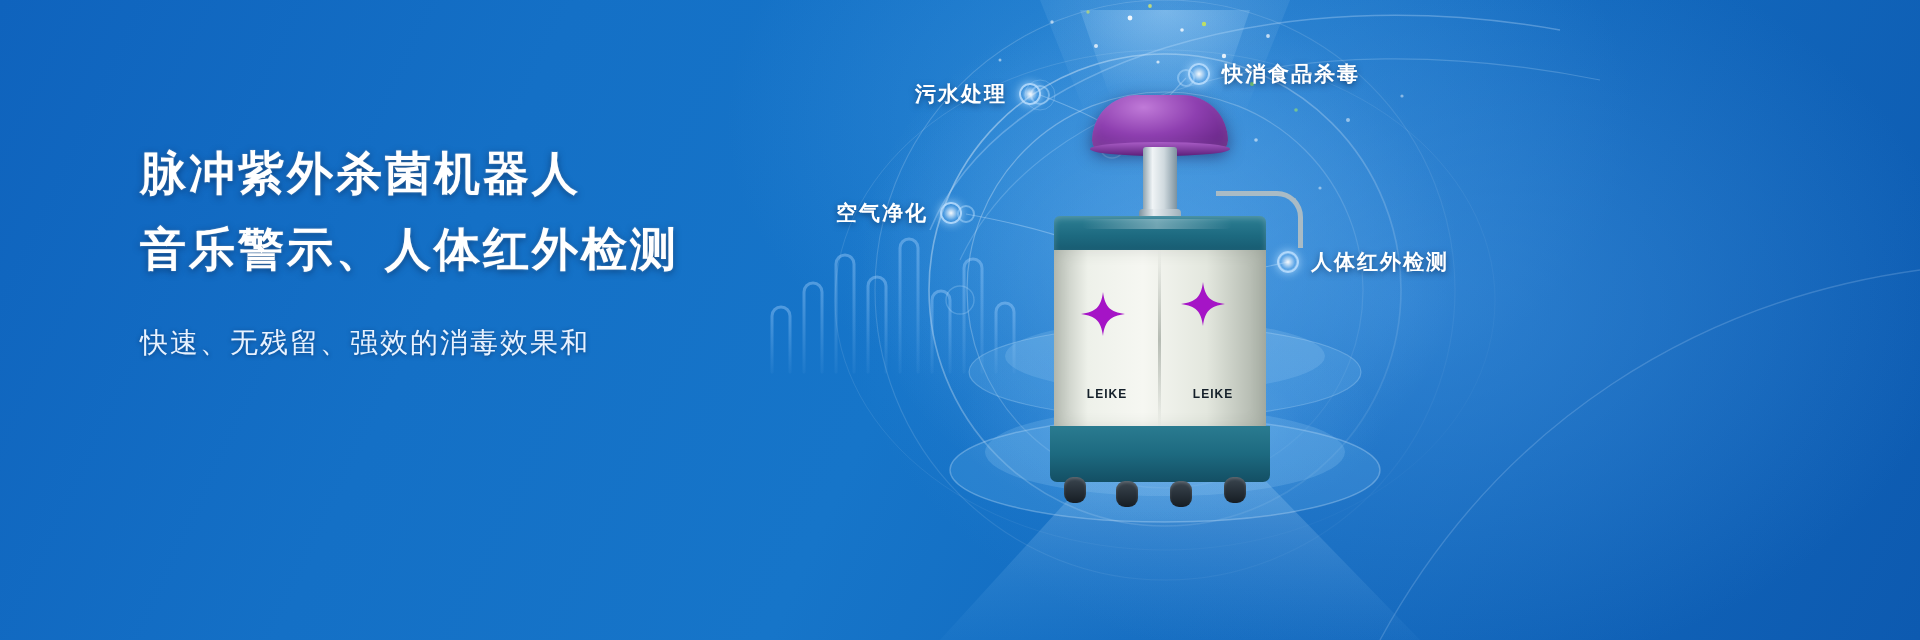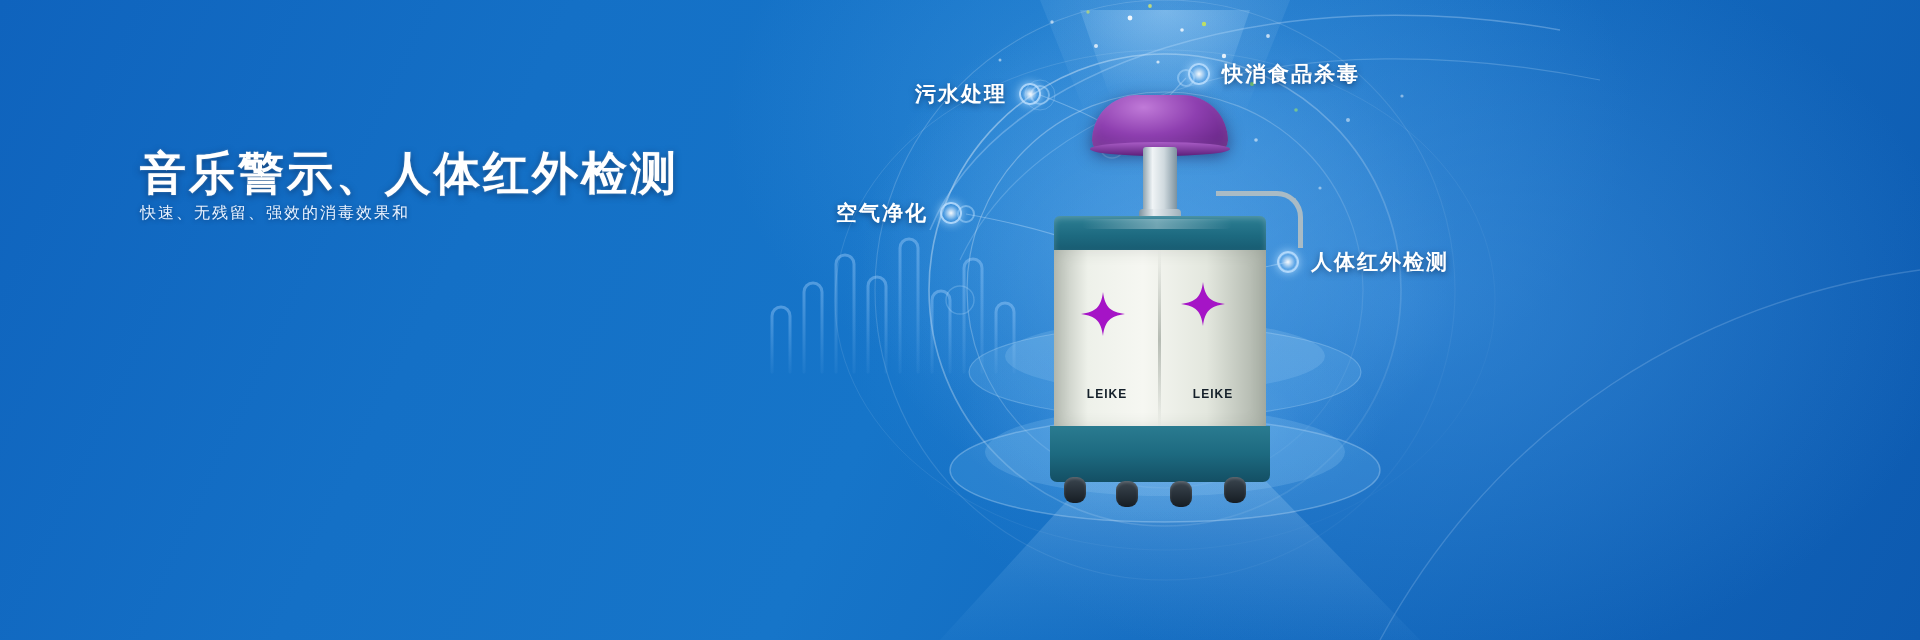--- a/index.html
+++ b/index.html
@@ -20,24 +20,24 @@
 
   
   #textblock{position:absolute;left:140px;top:150px;width:700px;}
   .h1{
     font-family:"DejaVu Serif","Liberation Serif",serif;
     font-weight:700;color:#ffffff;font-size:46px;letter-spacing:3px;
     line-height:1.0;white-space:nowrap;
     text-shadow:0 2px 7px rgba(3,30,70,.55), 0 0 2px rgba(255,255,255,.4);
   }
   .h1.l1{margin-bottom:30px;}
-  .h1.l2{}
+  .h1.l2{margin-bottom:42px;}
   .sub{
     font-family:"DejaVu Serif","Liberation Serif",serif;
-    color:#e8f2ff;font-size:16px;letter-spacing:2px;line-height:2.1;
+    color:#e8f2ff;font-size:28px;letter-spacing:2px;line-height:2.1;
     white-space:nowrap;text-shadow:0 1px 4px rgba(3,30,70,.5);
   }
 
   
   .callout{position:absolute;display:flex;align-items:center;gap:12px;white-space:nowrap;}
   .callout .lbl{
     font-family:"DejaVu Serif","Liberation Serif",serif;
     color:#ffffff;font-size:21px;font-weight:700;letter-spacing:2px;
     text-shadow:0 2px 6px rgba(3,30,70,.6);
   }
@@ -234,20 +234,21 @@
       <circle cx="966" cy="214" r="8" stroke-width="2"></circle>
       <circle cx="1186" cy="78" r="8" stroke-width="2"></circle>
       <circle cx="1112" cy="146" r="12" stroke-width="1.6" stroke-opacity=".3"></circle>
       <circle cx="960" cy="300" r="14" stroke-width="1.4" stroke-opacity=".25"></circle>
     </g>
   </svg>
 
   <div class="floor-glow"></div>
 
   <div id="textblock">
+    <div class="h1 l1">脉冲紫外杀菌机器人</div>
     <div class="h1 l2">音乐警示、人体红外检测</div>
     <div class="sub">快速、无残留、强效的消毒效果和</div>
   </div>
 
   <div class="callout" id="c-wastewater">
     <span class="lbl">污水处理</span>
     <span class="node"></span>
   </div>
 
   <div class="callout" id="c-food">

